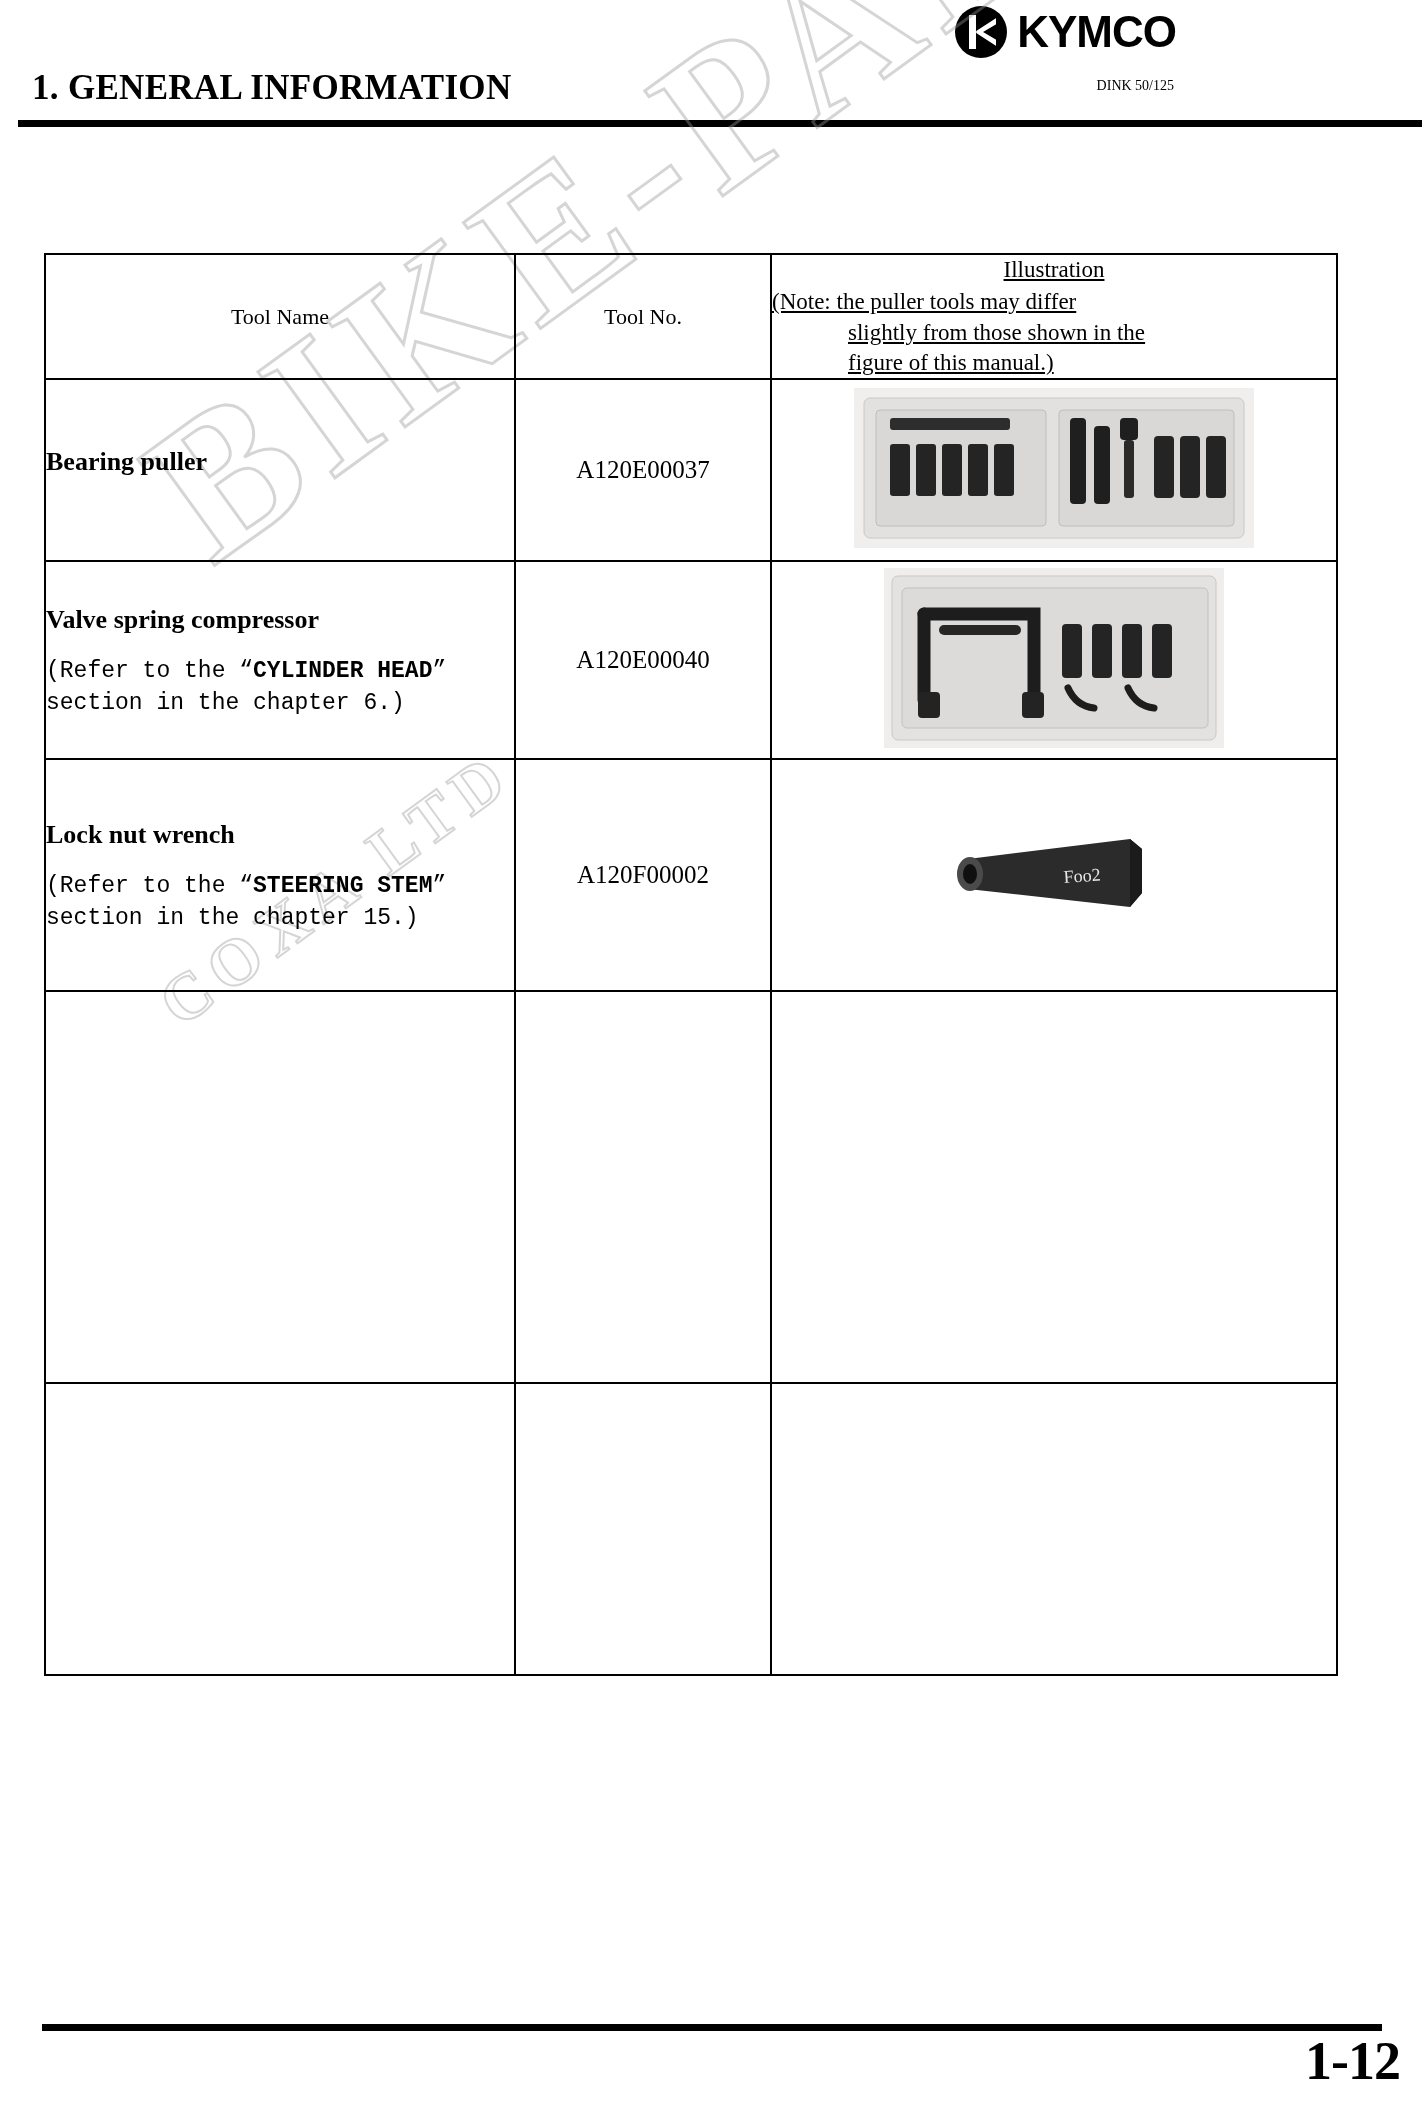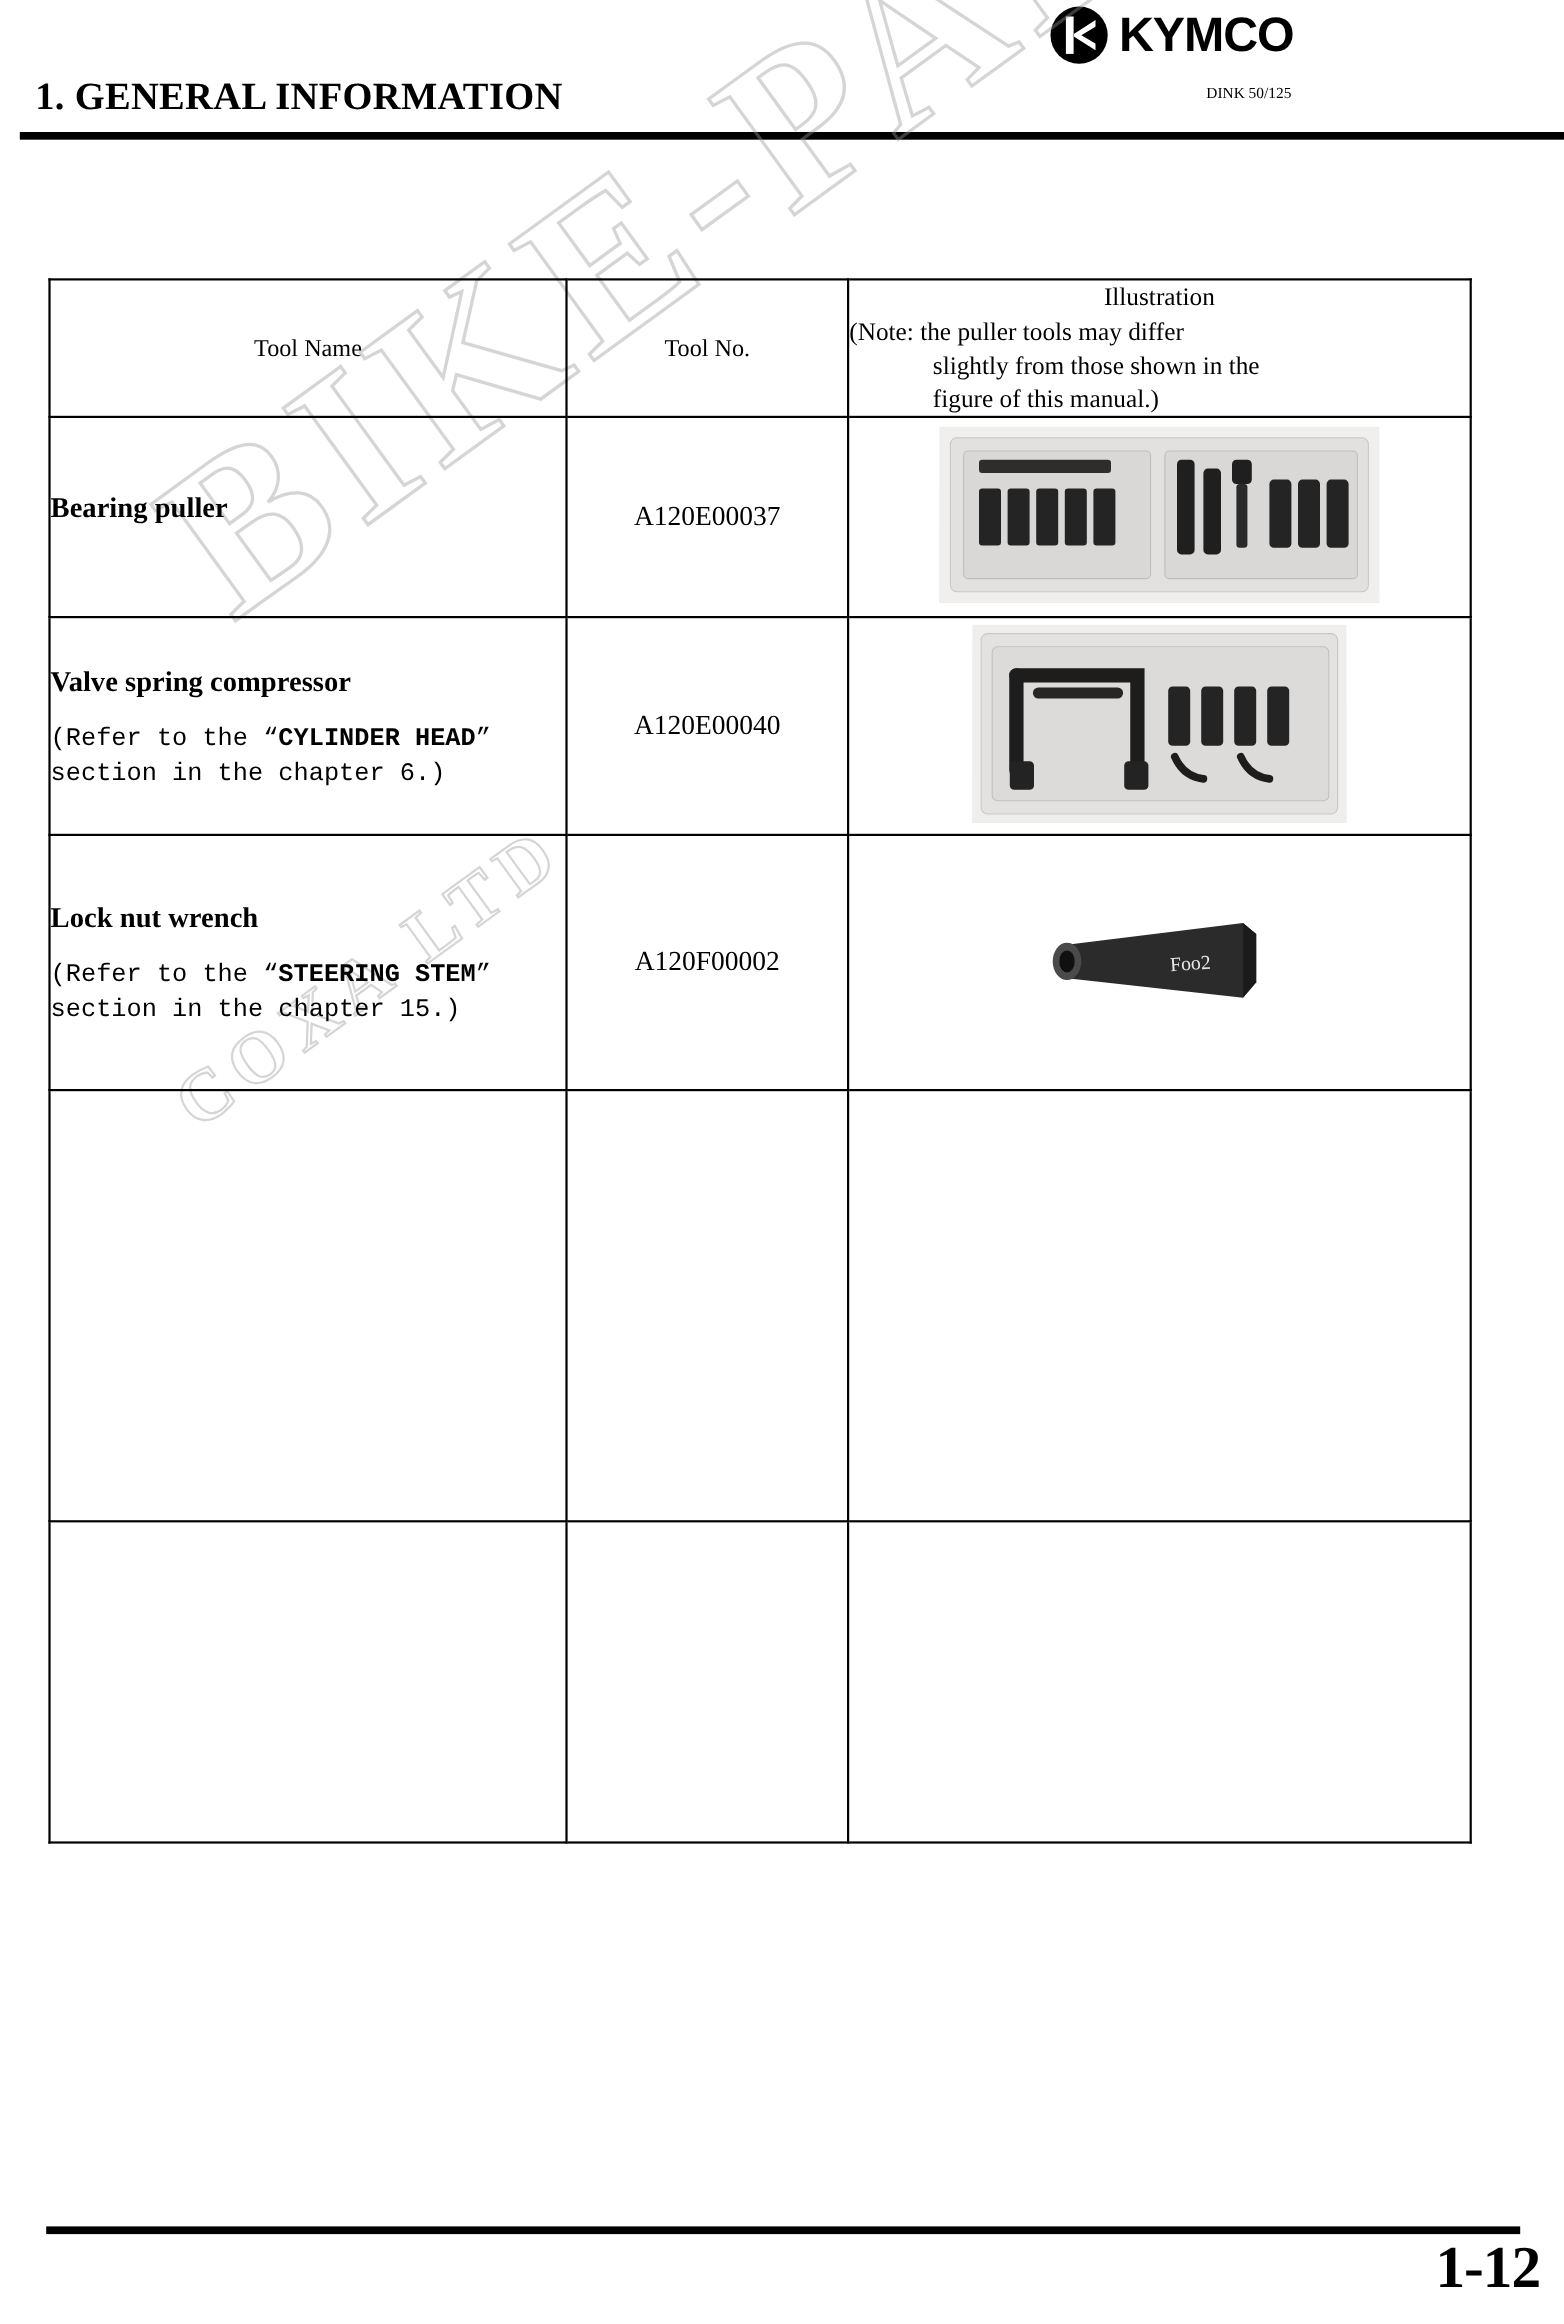--- a/index.html
+++ b/index.html
@@ -163,20 +163,21 @@
   .head-cell {
     text-align: center;
     font-size: 22px;
     padding: 14px 6px;
   }
   .head-ill {
     font-size: 23px;
     line-height: 1.32;
     text-align: left;
     padding: 10px 20px 12px 14px;
+    text-decoration: underline;
   }
   .head-ill .ill-title {
     display: block;
     text-align: center;
     margin-bottom: 2px;
   }
   .head-ill .ill-note {
     display: block;
     text-indent: 0;
     padding-left: 0;

